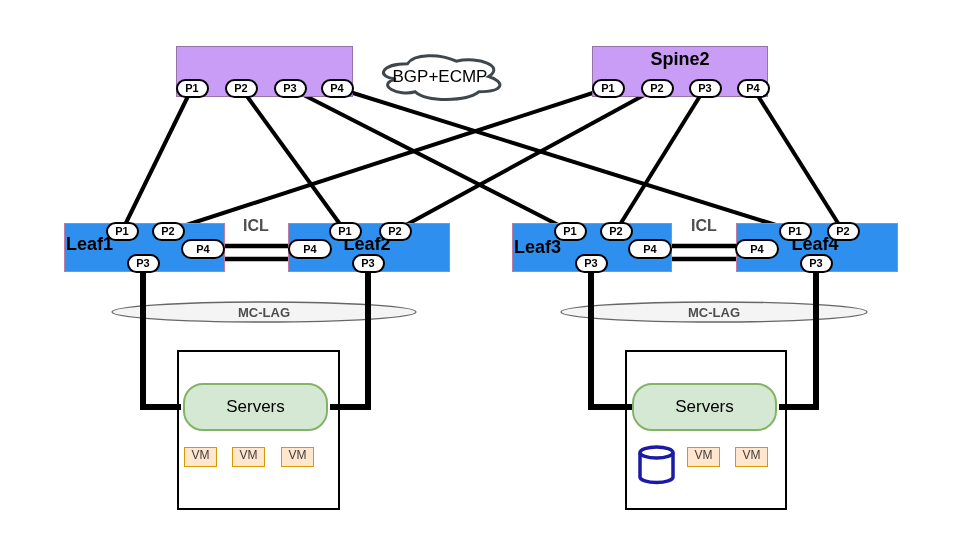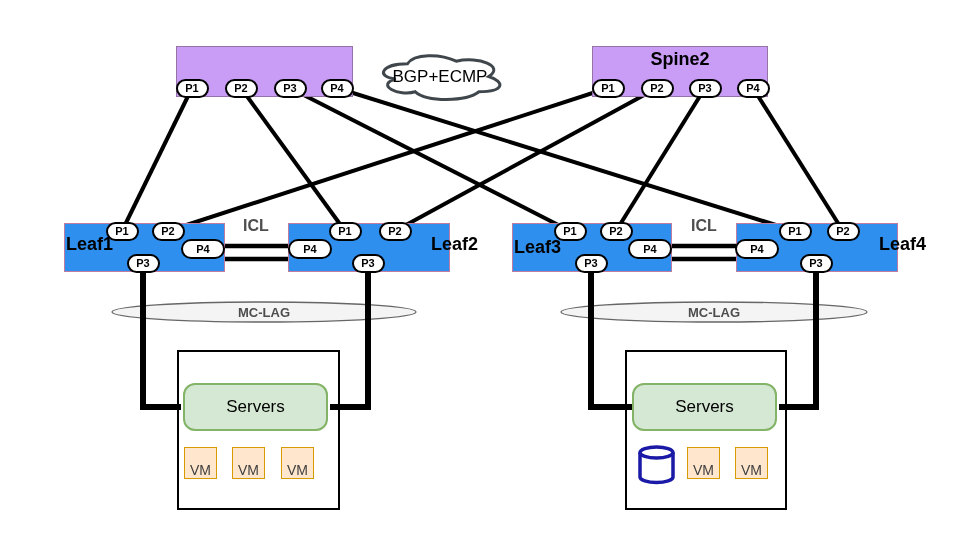--- a/index.html
+++ b/index.html
@@ -7,39 +7,39 @@
     position:relative;width:963px;height:557px;background:#ffffff;overflow:hidden;
     font-family:"Liberation Sans", sans-serif;
   }
   #wires{position:absolute;left:0;top:0;z-index:1;}
   .node{position:absolute;z-index:2;box-sizing:border-box;}
   .spine{background:#c99cf6;border:1px solid #9673a6;}
   .leaf{background:#2f8fee;border:1px solid #c27ba0;}
   .node-label{position:absolute;z-index:3;font-weight:bold;font-size:18px;color:#000;
     height:22px;line-height:22px;white-space:nowrap;text-align:center;}
   .centered{text-align:center;}
-  .right-aligned{text-align:right;margin-left:32px;}
+  .right-aligned{text-align:center;}
   .port{position:absolute;z-index:4;width:33px;height:19px;background:#ffffff;
     border:2px solid #000;border-radius:11px;box-sizing:border-box;
     display:flex;align-items:center;justify-content:center;
     font-size:11px;font-weight:bold;color:#000;}
   .port-wide{width:44px;height:20px;}
   .gray-label{position:absolute;z-index:3;font-weight:bold;color:#4d4d4d;white-space:nowrap;}
   .icl-label{font-size:16px;height:18px;line-height:18px;}
   .mclag-label{font-size:13px;height:15px;line-height:15px;z-index:3;}
   .cloud-label{position:absolute;z-index:3;font-weight:normal;font-size:17px;color:#000;
     height:20px;line-height:20px;}
   .server-outer{position:absolute;z-index:2;box-sizing:border-box;background:transparent;
     border:2px solid #000;}
   .servers-box{position:absolute;z-index:3;box-sizing:border-box;background:#d5e8d4;
-    border:2px solid #82b366;border-radius:12px;display:flex;align-items:center;
+    border:2px solid #82b366;border-radius:20px;display:flex;align-items:center;
     justify-content:center;font-size:17px;color:#000;}
-  .vm-box{position:absolute;z-index:3;box-sizing:border-box;width:33px;height:32px;
-    background:#ffe6cc;border:1.5px solid #d79b00;display:flex;align-items:flex-end;
-    justify-content:center;font-size:14px;color:#404040;}
+  .vm-box{position:absolute;z-index:3;box-sizing:border-box;width:33px;height:20px;
+    background:#ffe6cc;border:1.5px solid #d79b00;display:flex;align-items:flex-start;
+    justify-content:center;font-size:12px;color:#404040;}
 </style>
 </head>
 <body>
 
 <div id="canvas">
 
   <svg id="wires" width="963" height="557" viewBox="0 0 963 557">
 
     <ellipse cx="264" cy="312" rx="152" ry="10" fill="#f4f4f4" stroke="#666666" stroke-width="1.3"></ellipse>
     <ellipse cx="714" cy="312" rx="153" ry="10" fill="#f4f4f4" stroke="#666666" stroke-width="1.3"></ellipse>

